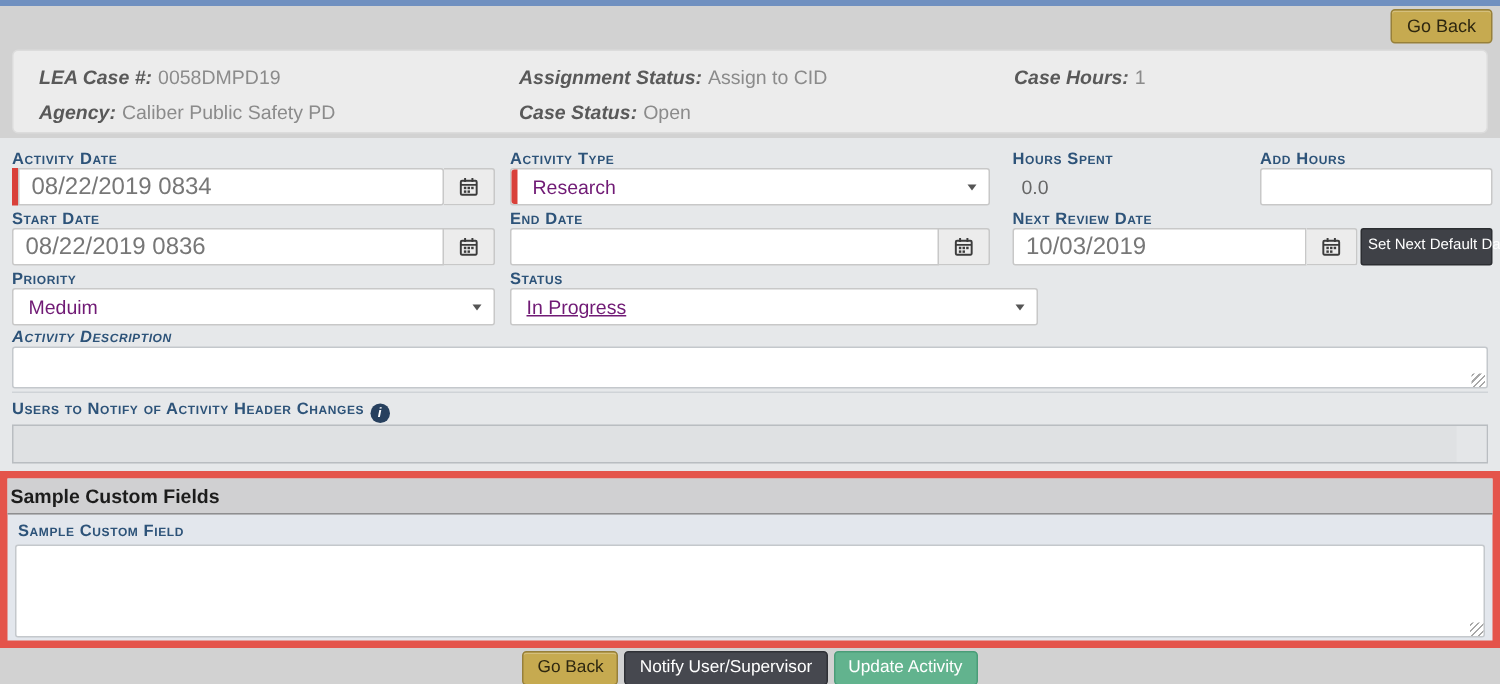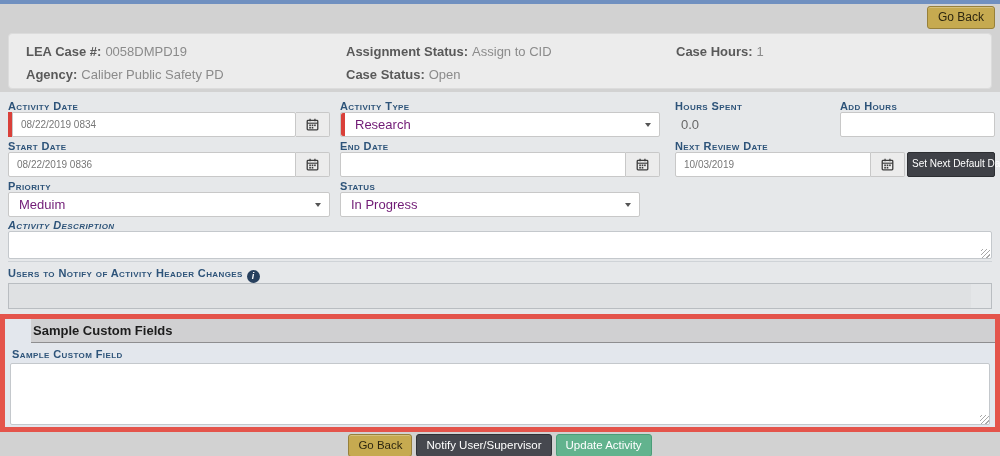--- a/index.html
+++ b/index.html
@@ -16,33 +16,33 @@
   .btn-green { background:#62b38e; border:1px solid #4a9d78; color:#ffffff; }
   .btn-charcoal { background:#3f4147; border:1px solid #2c2e32; color:#ffffff; }
 
   .go-back-top { position:absolute; top:6px; right:5px; font-size:12px; padding:3px 10px 4px; }
 
   .case-panel {
     position:absolute; left:8px; top:33px; width:984px; height:56px;
     background:#ececec; border:1px solid #dcdcdc; border-radius:4px;
   }
   .case-pair { position:absolute; font-size:13px; color:#8b8b8b; white-space:nowrap; }
-  .case-pair b { color:#595959; font-weight:bold; margin-right:4px; }
+  .case-pair b { color:#595959; font-weight:bold; margin-right:4px;font-style:italic; }
 
   .form-area { position:absolute; left:0; top:92px; width:1000px; height:222px; background:#e6e8ea; }
 
   .flabel {
     position:absolute; font-size:11px; font-weight:bold; color:#2d5379;
     font-variant:small-caps; letter-spacing:.4px; white-space:nowrap;
   }
   .igroup { position:absolute; display:flex; height:25px; }
   .req-bar { width:4px; background:#d9403a; flex:0 0 4px; }
   .tinput {
     flex:1 1 auto; border:1px solid #c8c8c8; border-radius:0 2px 2px 0;
-    background:#ffffff; font-size:10px; color:#777; padding:0 8px;
+    background:#ffffff; font-size:16px; color:#777; padding:0 8px;
     font-family:"Liberation Sans", sans-serif; min-width:0;
   }
   .tinput.rounded { border-radius:2px; }
   .addon {
     flex:0 0 34px; background:#ececec; border:1px solid #c8c8c8; border-left:none;
     border-radius:0 2px 2px 0; display:flex; align-items:center; justify-content:center;
   }
   .selbox {
     position:absolute; height:25px; background:#fff; border:1px solid #c8c8c8;
     border-radius:2px; display:flex; align-items:center; font-size:13px; color:#701a75;
@@ -66,21 +66,21 @@
     font-variant:normal; vertical-align:-2px; margin-left:4px; font-style:italic; }
   .multiselect {
     position:absolute; left:8px; top:283px; width:984px; height:26px;
     border:1px solid #b9bdc1; background:#dfe1e3; display:flex;
   }
   .multiselect .white { flex:1; background:#fff; font-size:13px; color:#999; padding:4px 8px;margin-top:36px; }
   .multiselect .tail { flex:0 0 20px; background:#e4e6e8; }
 
   .red-section {
     position:absolute; left:0; top:314px; width:1000px; height:118px;
-    border:5px solid #e4544b; background:#e3e7ed;padding-left:26px;
+    border:5px solid #e4544b; background:#e3e7ed;
   }
   .red-section .hdr {
     height:24px; background:#d0d0d2; border-bottom:1px solid #8e8e90;
     font-size:13px; font-weight:bold; color:#1c1c1c; padding:4px 0 0 2px;
   }
   .custom-label { position:absolute; left:7px; top:29px; font-size:11px; font-weight:bold;
     color:#2d5379; font-variant:small-caps; letter-spacing:.4px; }
   .footer-btns {
     position:absolute; left:0; top:434px; width:1000px;
     display:flex; justify-content:center; gap:4px;
@@ -214,21 +214,21 @@
     </div>
     <div class="btn btn-charcoal" style="position:absolute; left:907px; top:60px; height:25px; font-size:10px; padding:5px 4px 0; border-radius:2px; width:88px;">Set Next Default Date</div>
 
     <div class="flabel" style="left:8px; top:88px;">Priority</div>
     <div class="selbox" style="left:8px; top:100px; width:322px;">
       <div class="txt">Meduim</div>
       <div class="caret"></div>
     </div>
 
     <div class="flabel" style="left:340px; top:88px;">Status</div>
-    <div class="selbox" style="left:340px; top:100px; width:300px;">
+    <div class="selbox" style="left:340px; top:100px; width:352px;text-decoration:underline;">
       <div class="txt">In Progress</div>
       <div class="caret"></div>
     </div>
 
     <div class="flabel" style="left:8px; top:127px;font-style:italic;">Activity Description</div>
     <textarea class="box" style="left: 8px; top: 139px; width: 984px; height: 28px;"></textarea>
     <div class="grip" style="left:981px; top:157px;"></div>
 
     <div class="notify-section-line" style="left:8px; top:169px; position:absolute; width:984px; border-top:1px solid #cfd3d7;"></div>
     <div class="flabel" style="left:8px; top:175px;">

